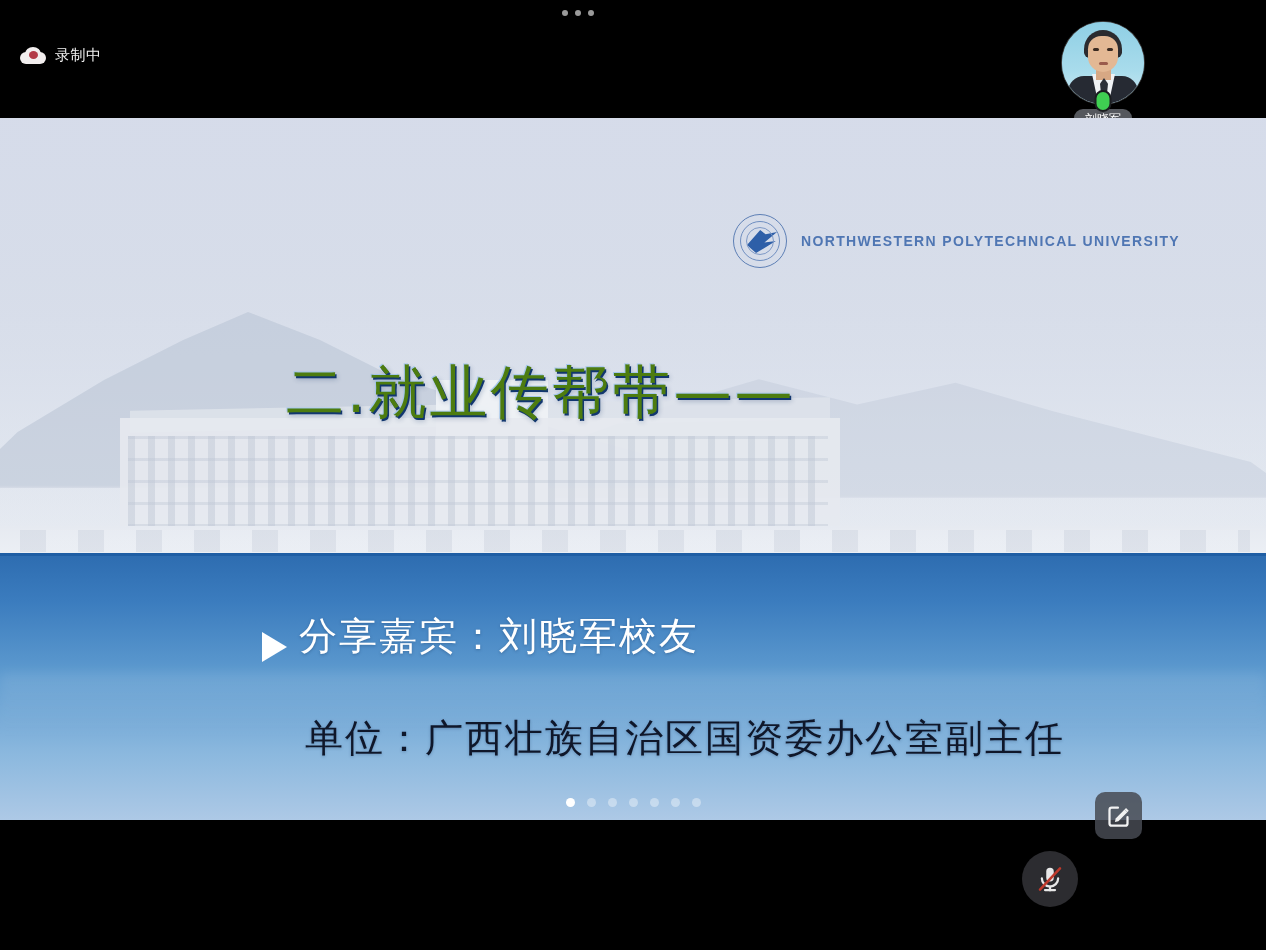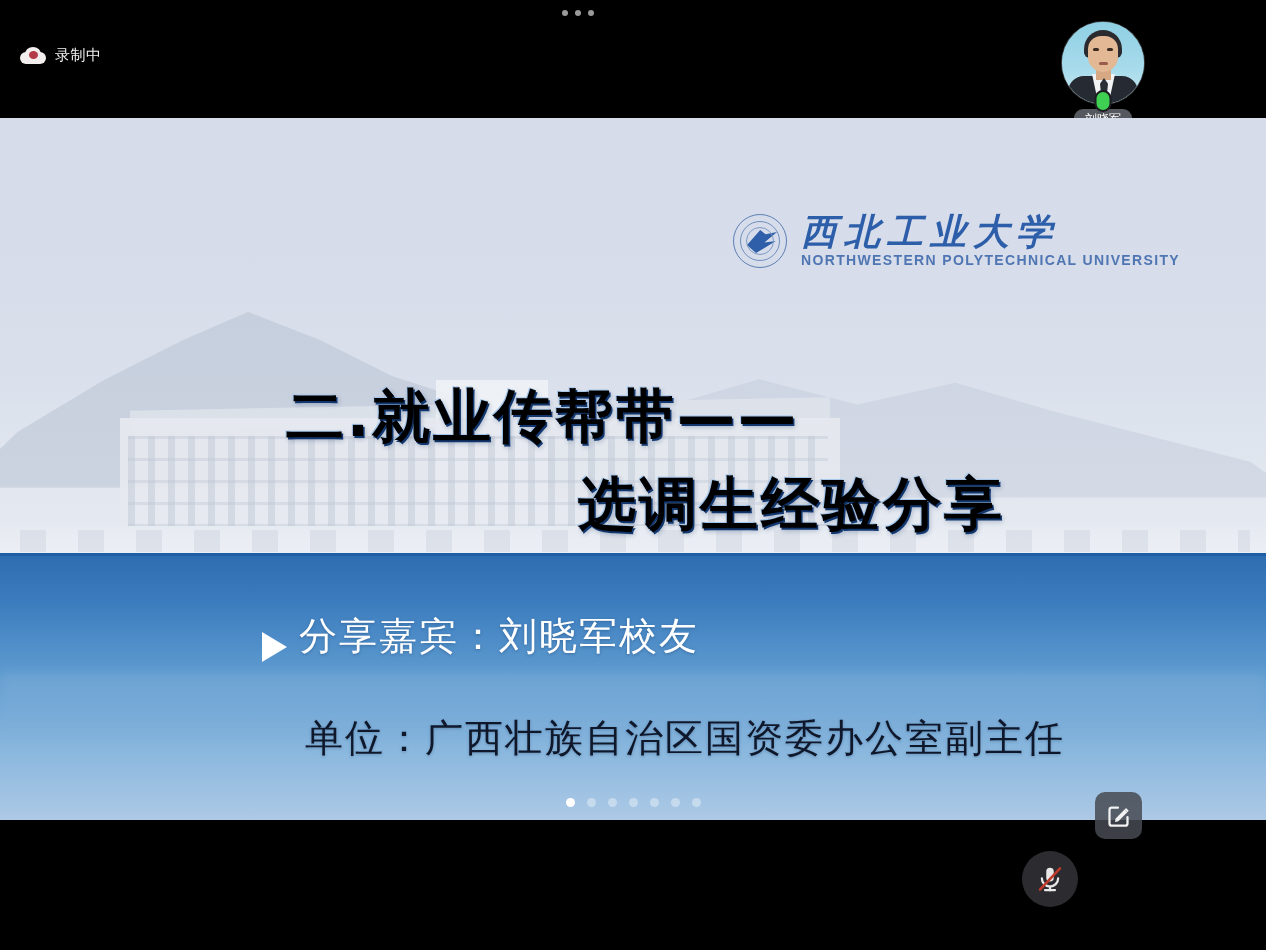--- a/index.html
+++ b/index.html
@@ -194,29 +194,28 @@
   }
   .logo-en {
     font-size:14px; color:#4f76b3; letter-spacing:1.35px;
     white-space:nowrap; font-weight:600;
   }
 
   
   .title1, .title2 {
     position:absolute;
     font-family:"DejaVu Sans","Liberation Sans",sans-serif;
-    font-weight:700;
-    color:#000000;
+    font-weight:400;
+    color:#4d7c0f;
     white-space:nowrap;
     letter-spacing:3px;
     text-shadow:
       1.5px 1.5px 0 #12376f,
       -1px -1px 0 rgba(160,196,236,.9),
       2px 3px 5px rgba(20,50,100,.30);
-    margin-top: 24px;
   }
   .title1 { left:286px; top:236px; font-size:58px; }
   .title2 { left:578px; top:324px; font-size:58px; }
 
   
   .guest-line {
     position:absolute; left:262px; top:493px;
     display:flex; align-items:flex-end; gap:12px;
     color:#ffffff;
     text-shadow:0 1px 3px rgba(20,50,90,.35);
@@ -315,27 +314,25 @@
 
     <div class="bluepanel">
       <span class="sheen"></span>
     </div>
 
     <div class="logo-wrap">
       <span class="logo-emblem">
         <span class="logo-bird"></span>
       </span>
       <span class="logo-text">
-        <span class="logo-cn">西北工业大学</span>
         <span class="logo-en">NORTHWESTERN POLYTECHNICAL UNIVERSITY</span>
       </span>
     </div>
 
     <div class="title1">二.就业传帮带——</div>
-    <div class="title2">选调生经验分享</div>
 
     <div class="guest-line">
       <span class="tri"></span>
       <span class="guest-text">分享嘉宾：刘晓军校友</span>
     </div>
     <div class="unit-line">单位：广西壮族自治区国资委办公室副主任</div>
 
     <div class="dots">
       <i class="on"></i>
       <i></i>

